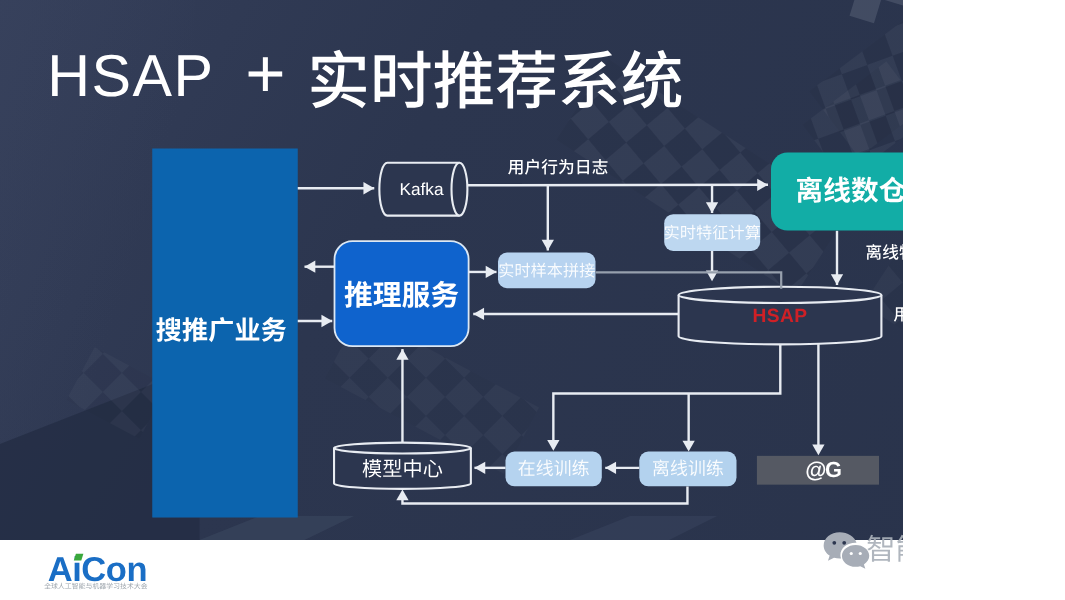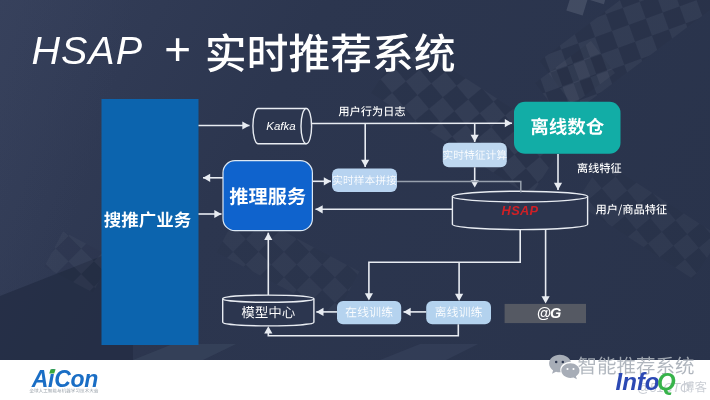--- a/index.html
+++ b/index.html
@@ -1,15 +1,15 @@
 <!DOCTYPE html>
 <html><head><meta charset="utf-8">
 <style>
 html,body{margin:0;padding:0;background:#fff;}
-#page{position:relative;width:710px;height:400px;overflow:hidden;font-style:italic;}
+#page{position:relative;width:602px;height:400px;overflow:hidden;}
 svg{display:block;}
 </style></head>
 <body>
 <div id="page">
     <svg width="710" height="400" viewBox="0 0 710 400">
       <defs>
         <linearGradient id="bgg" x1="0" y1="0" x2="710" y2="400" gradientUnits="userSpaceOnUse">
 <stop offset="0" stop-color="#343e59"></stop>
           <stop offset="0.35" stop-color="#2c364f"></stop>
           <stop offset="1" stop-color="#29334b"></stop>

